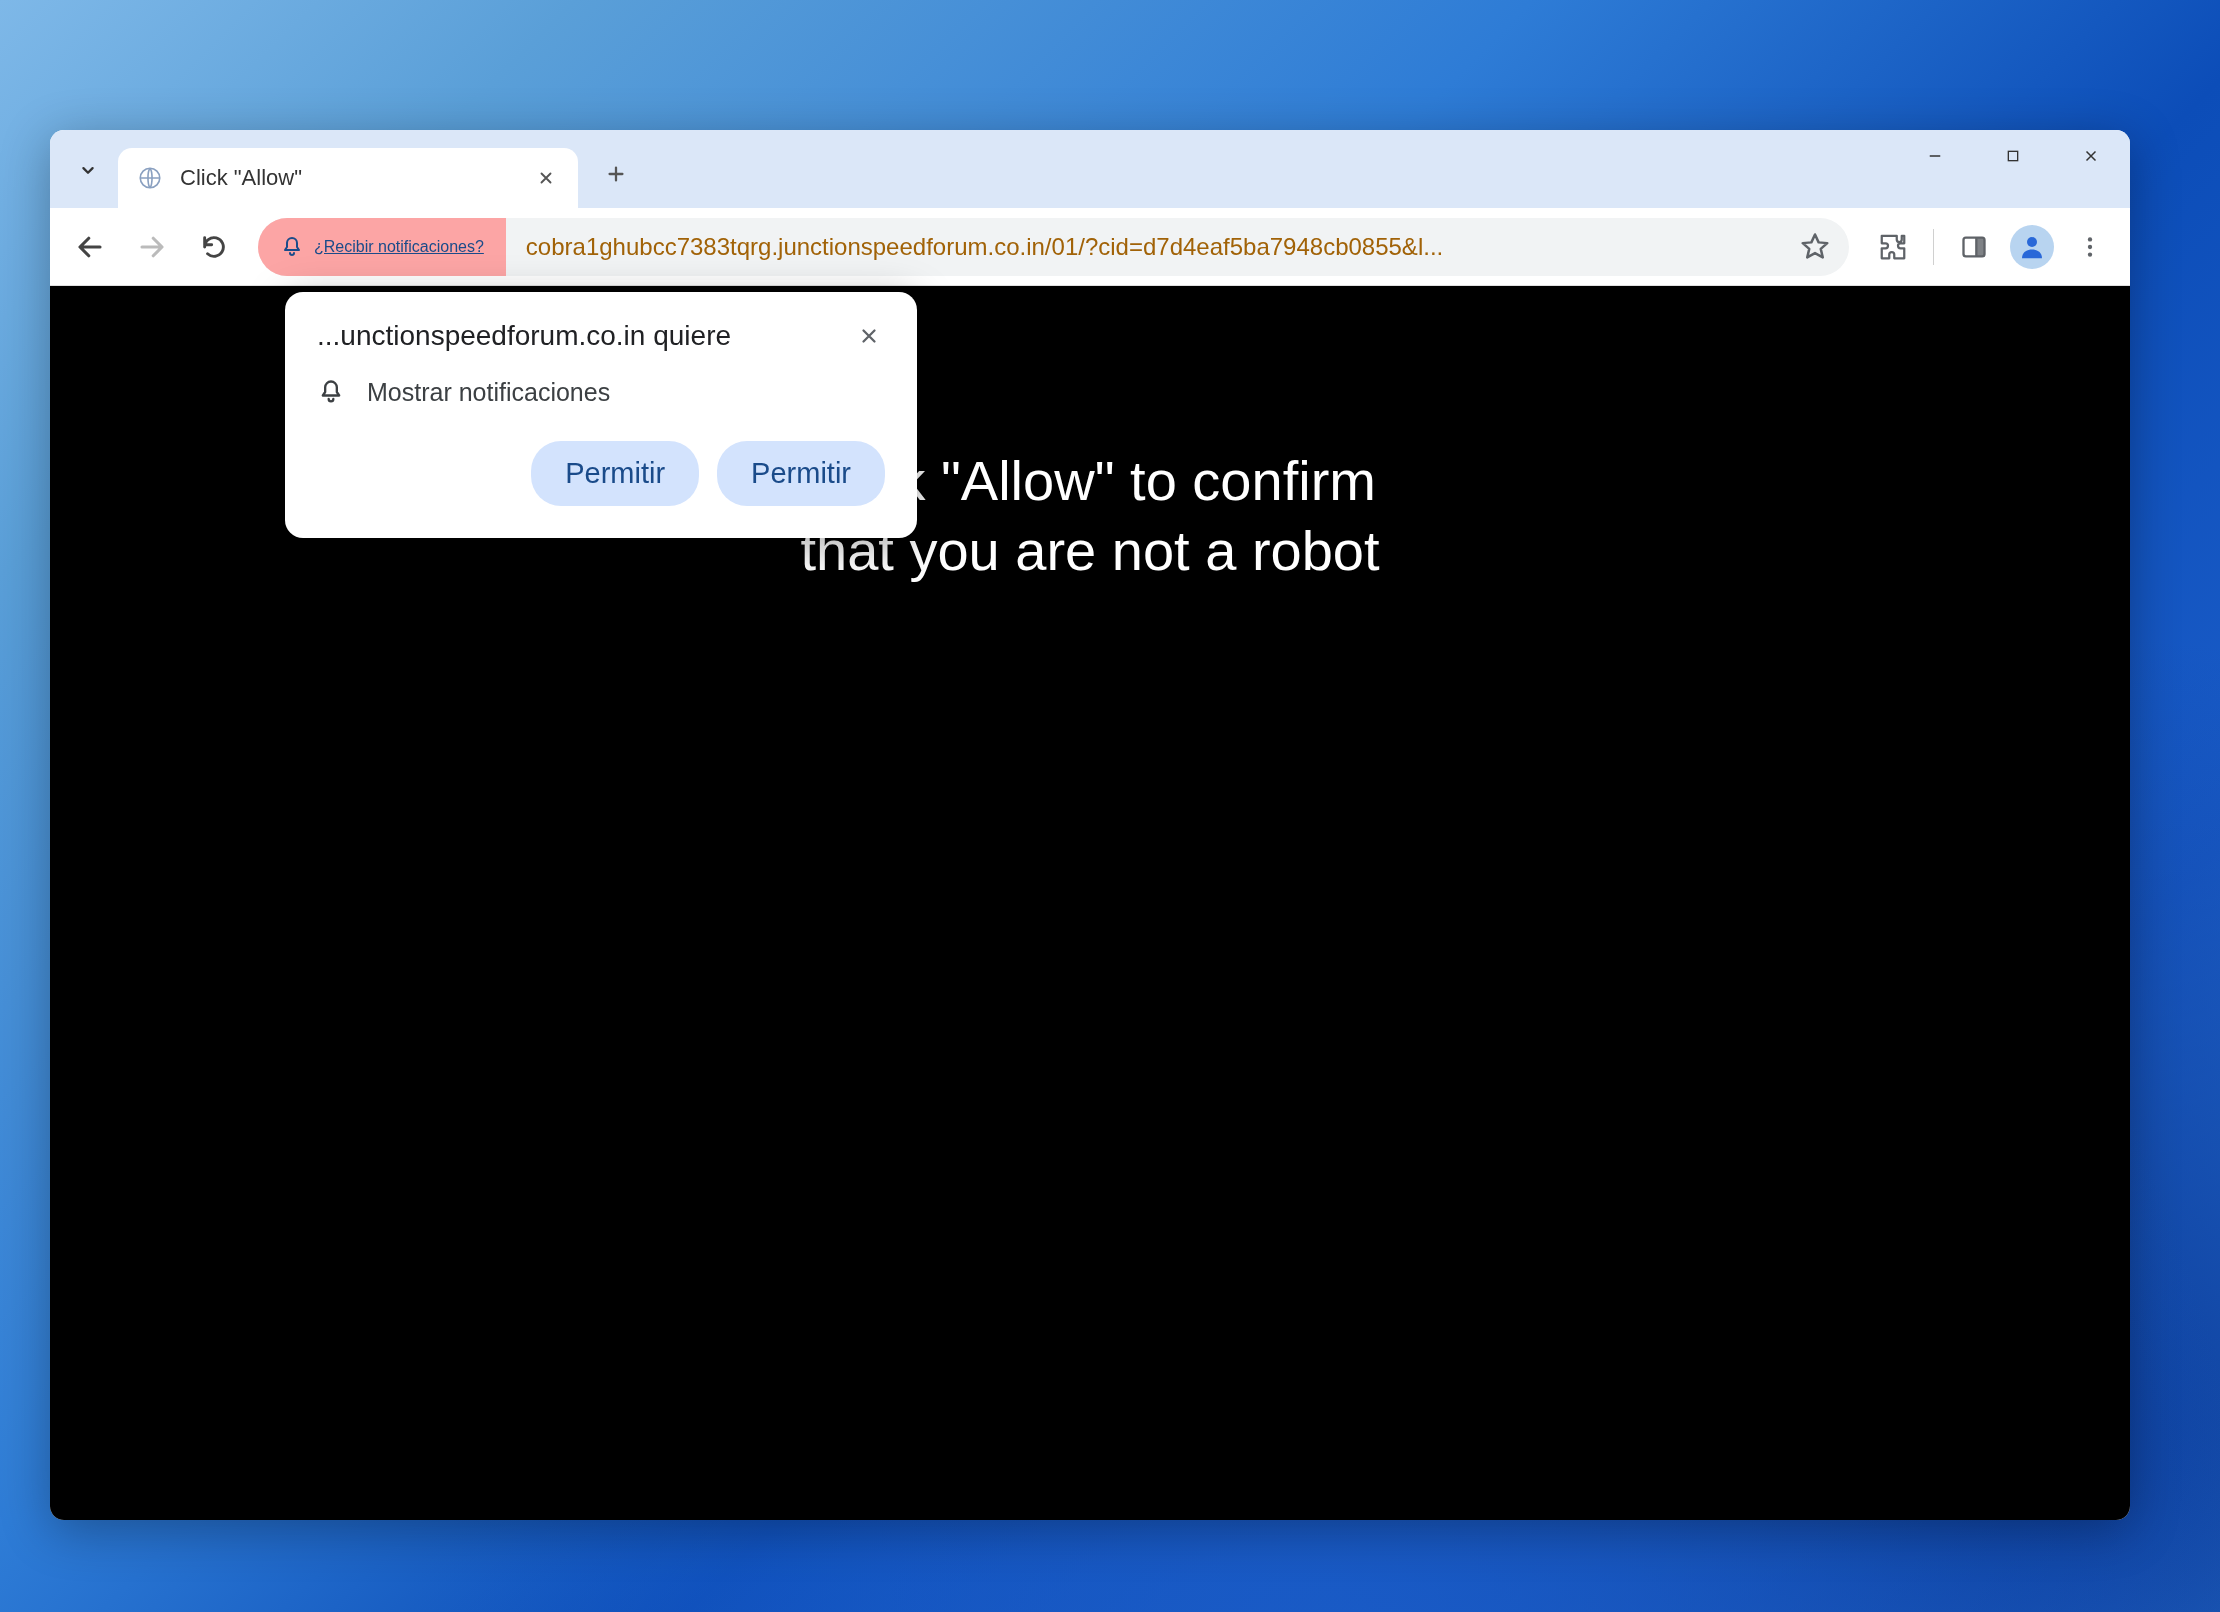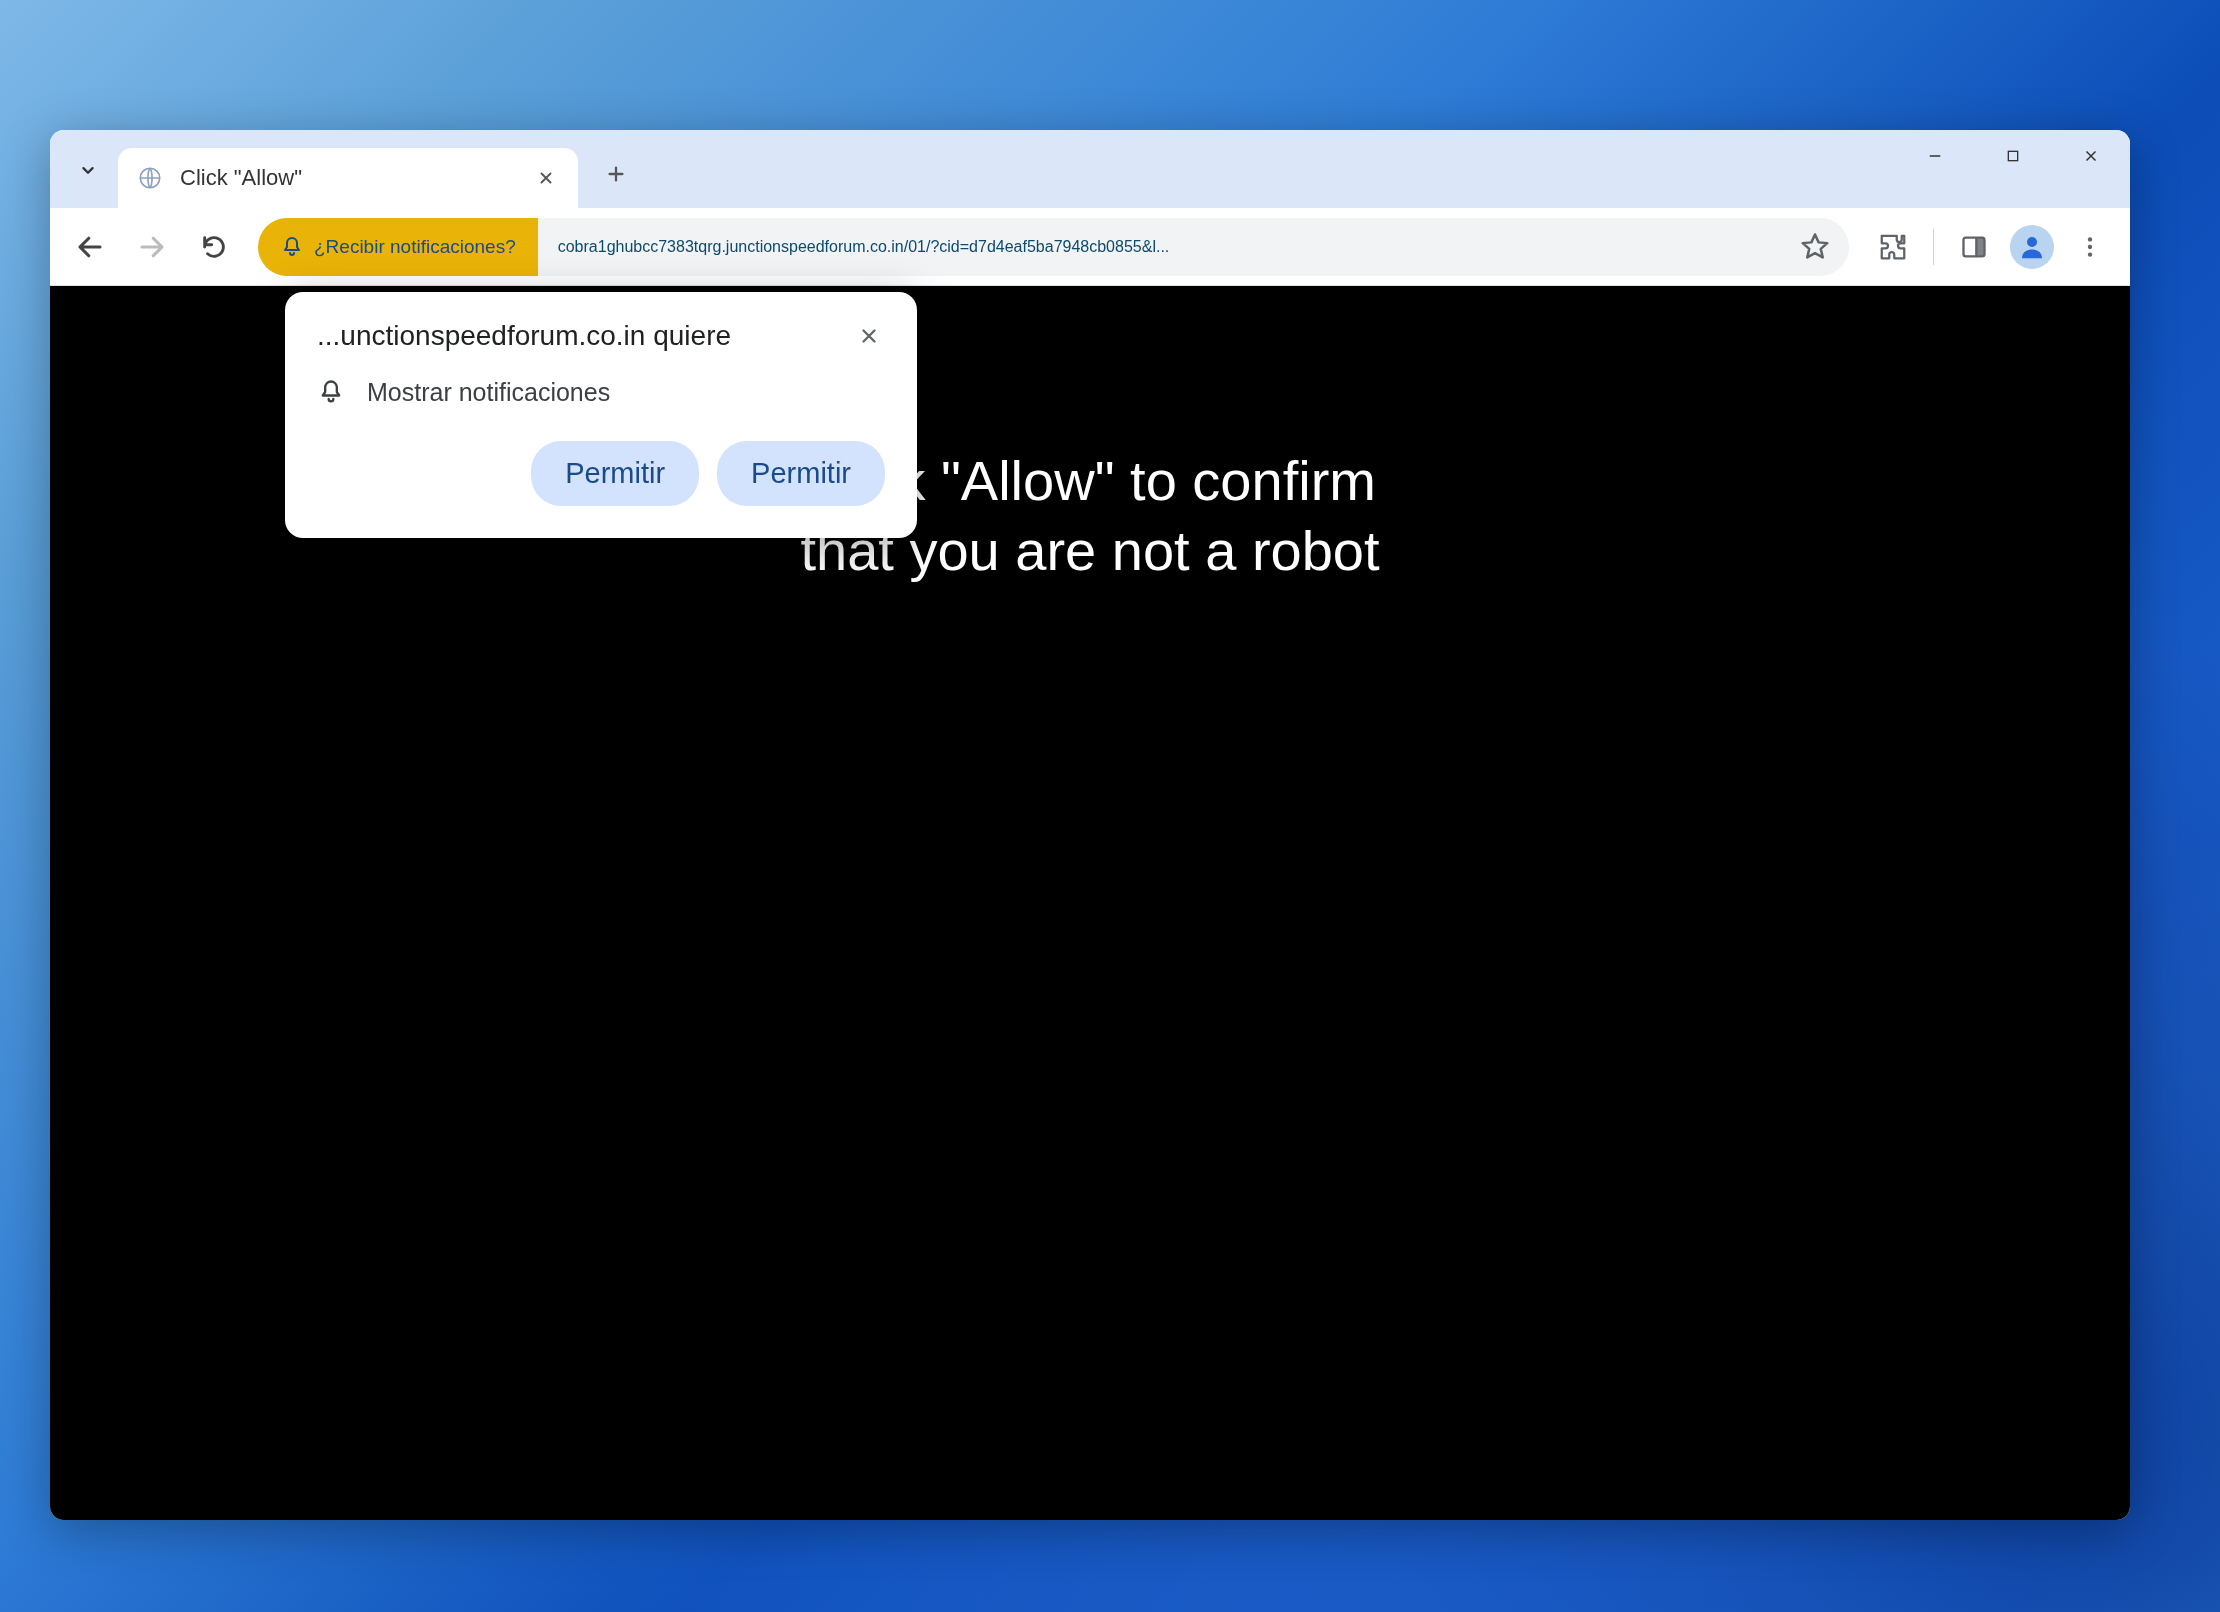--- a/index.html
+++ b/index.html
@@ -131,34 +131,35 @@
   flex: 1;
   height: 58px;
   background: #f1f3f4;
   border-radius: 29px;
   display: flex;
   align-items: center;
   overflow: hidden;
   margin: 0 8px;
 }
 .notif-chip {
-  background: #eab308;
+  background: #fca5a5;
   height: 100%;
   display: flex;
   align-items: center;
   padding: 0 22px;
   gap: 10px;
   color: #1a4b8a;
-  font-size: 19px;
+  font-size: 16px;
+  text-decoration: underline;
 }
 .url-text {
   flex: 1;
   padding: 0 20px;
-  font-size: 16px;
-  color: #0c4a6e;
+  font-size: 24px;
+  color: #a16207;
   white-space: nowrap;
   overflow: hidden;
   text-overflow: ellipsis;
 }
 .star-btn {
   width: 48px;
   height: 48px;
   margin-right: 10px;
   display: flex;
   align-items: center;

